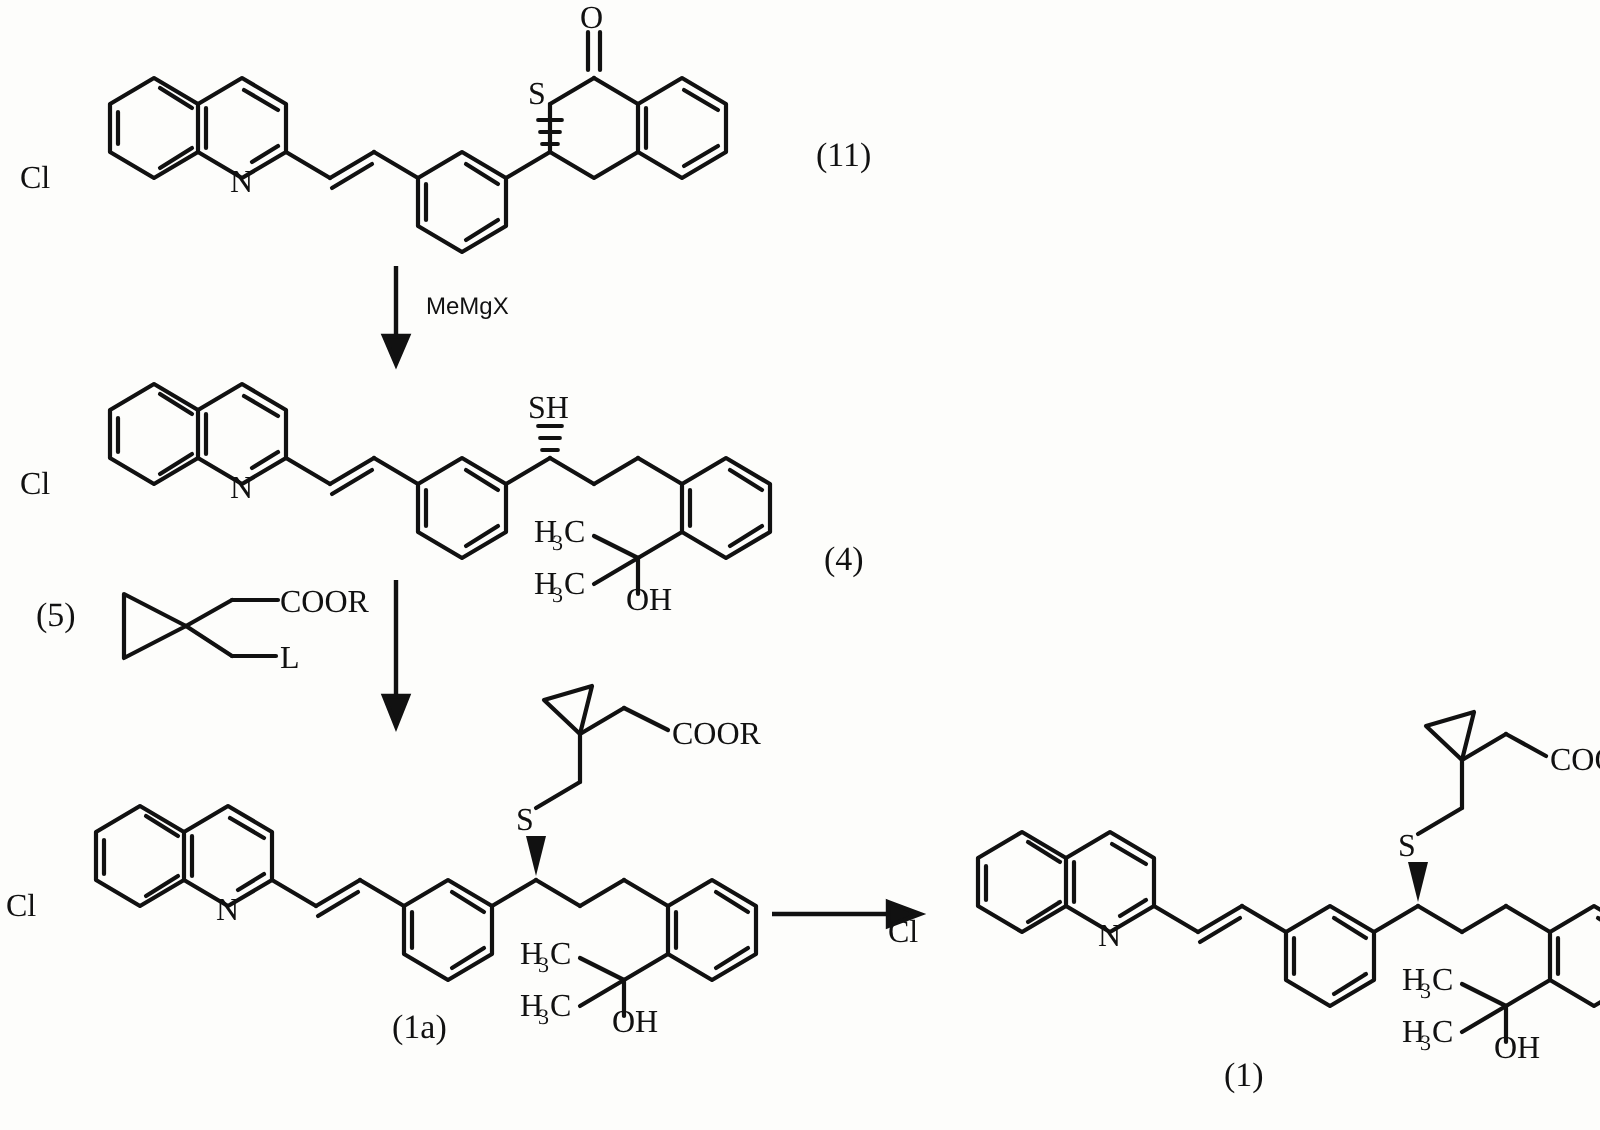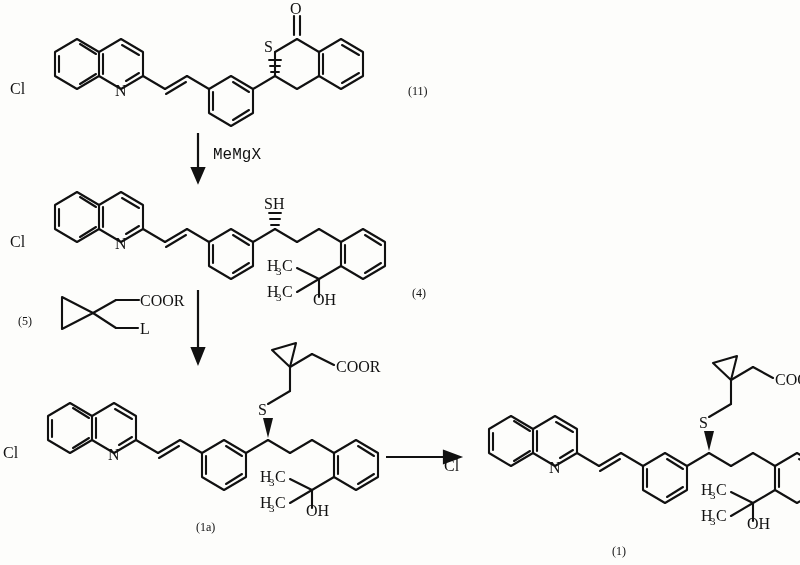--- a/index.html
+++ b/index.html
@@ -1,20 +1,20 @@
 <!DOCTYPE html>
 <html><head>
 <meta charset="utf-8">
 <style>
   html,body{margin:0;padding:0;background:#fdfdfb;}
   body{width:800px;height:565px;position:relative;overflow:hidden;
        font-family:"Liberation Serif",serif;color:#111;}
   .scheme{position:absolute;inset:0;}
-  .lbl{position:absolute;font-family:"Liberation Serif",serif;font-size:12px;color:#111;margin-top:16px;}
-  .reagent{position:absolute;font-family:Liberation Mono, monospace;font-size:16px;color:#111;}
+  .lbl{position:absolute;font-family:"Liberation Serif",serif;font-size:17px;color:#111;}
+  .reagent{position:absolute;font-family:Liberation Sans, sans-serif;font-size:12px;color:#111;}
   svg{position:absolute;top:0;left:0;overflow:visible;}
   svg text{font-family:"Liberation Serif",serif;fill:#111;}
   .atom{font-size:16px;}
   .atomsub{font-size:11px;}
 </style>
 </head>
 <body>
 
 <div class="scheme">
 

